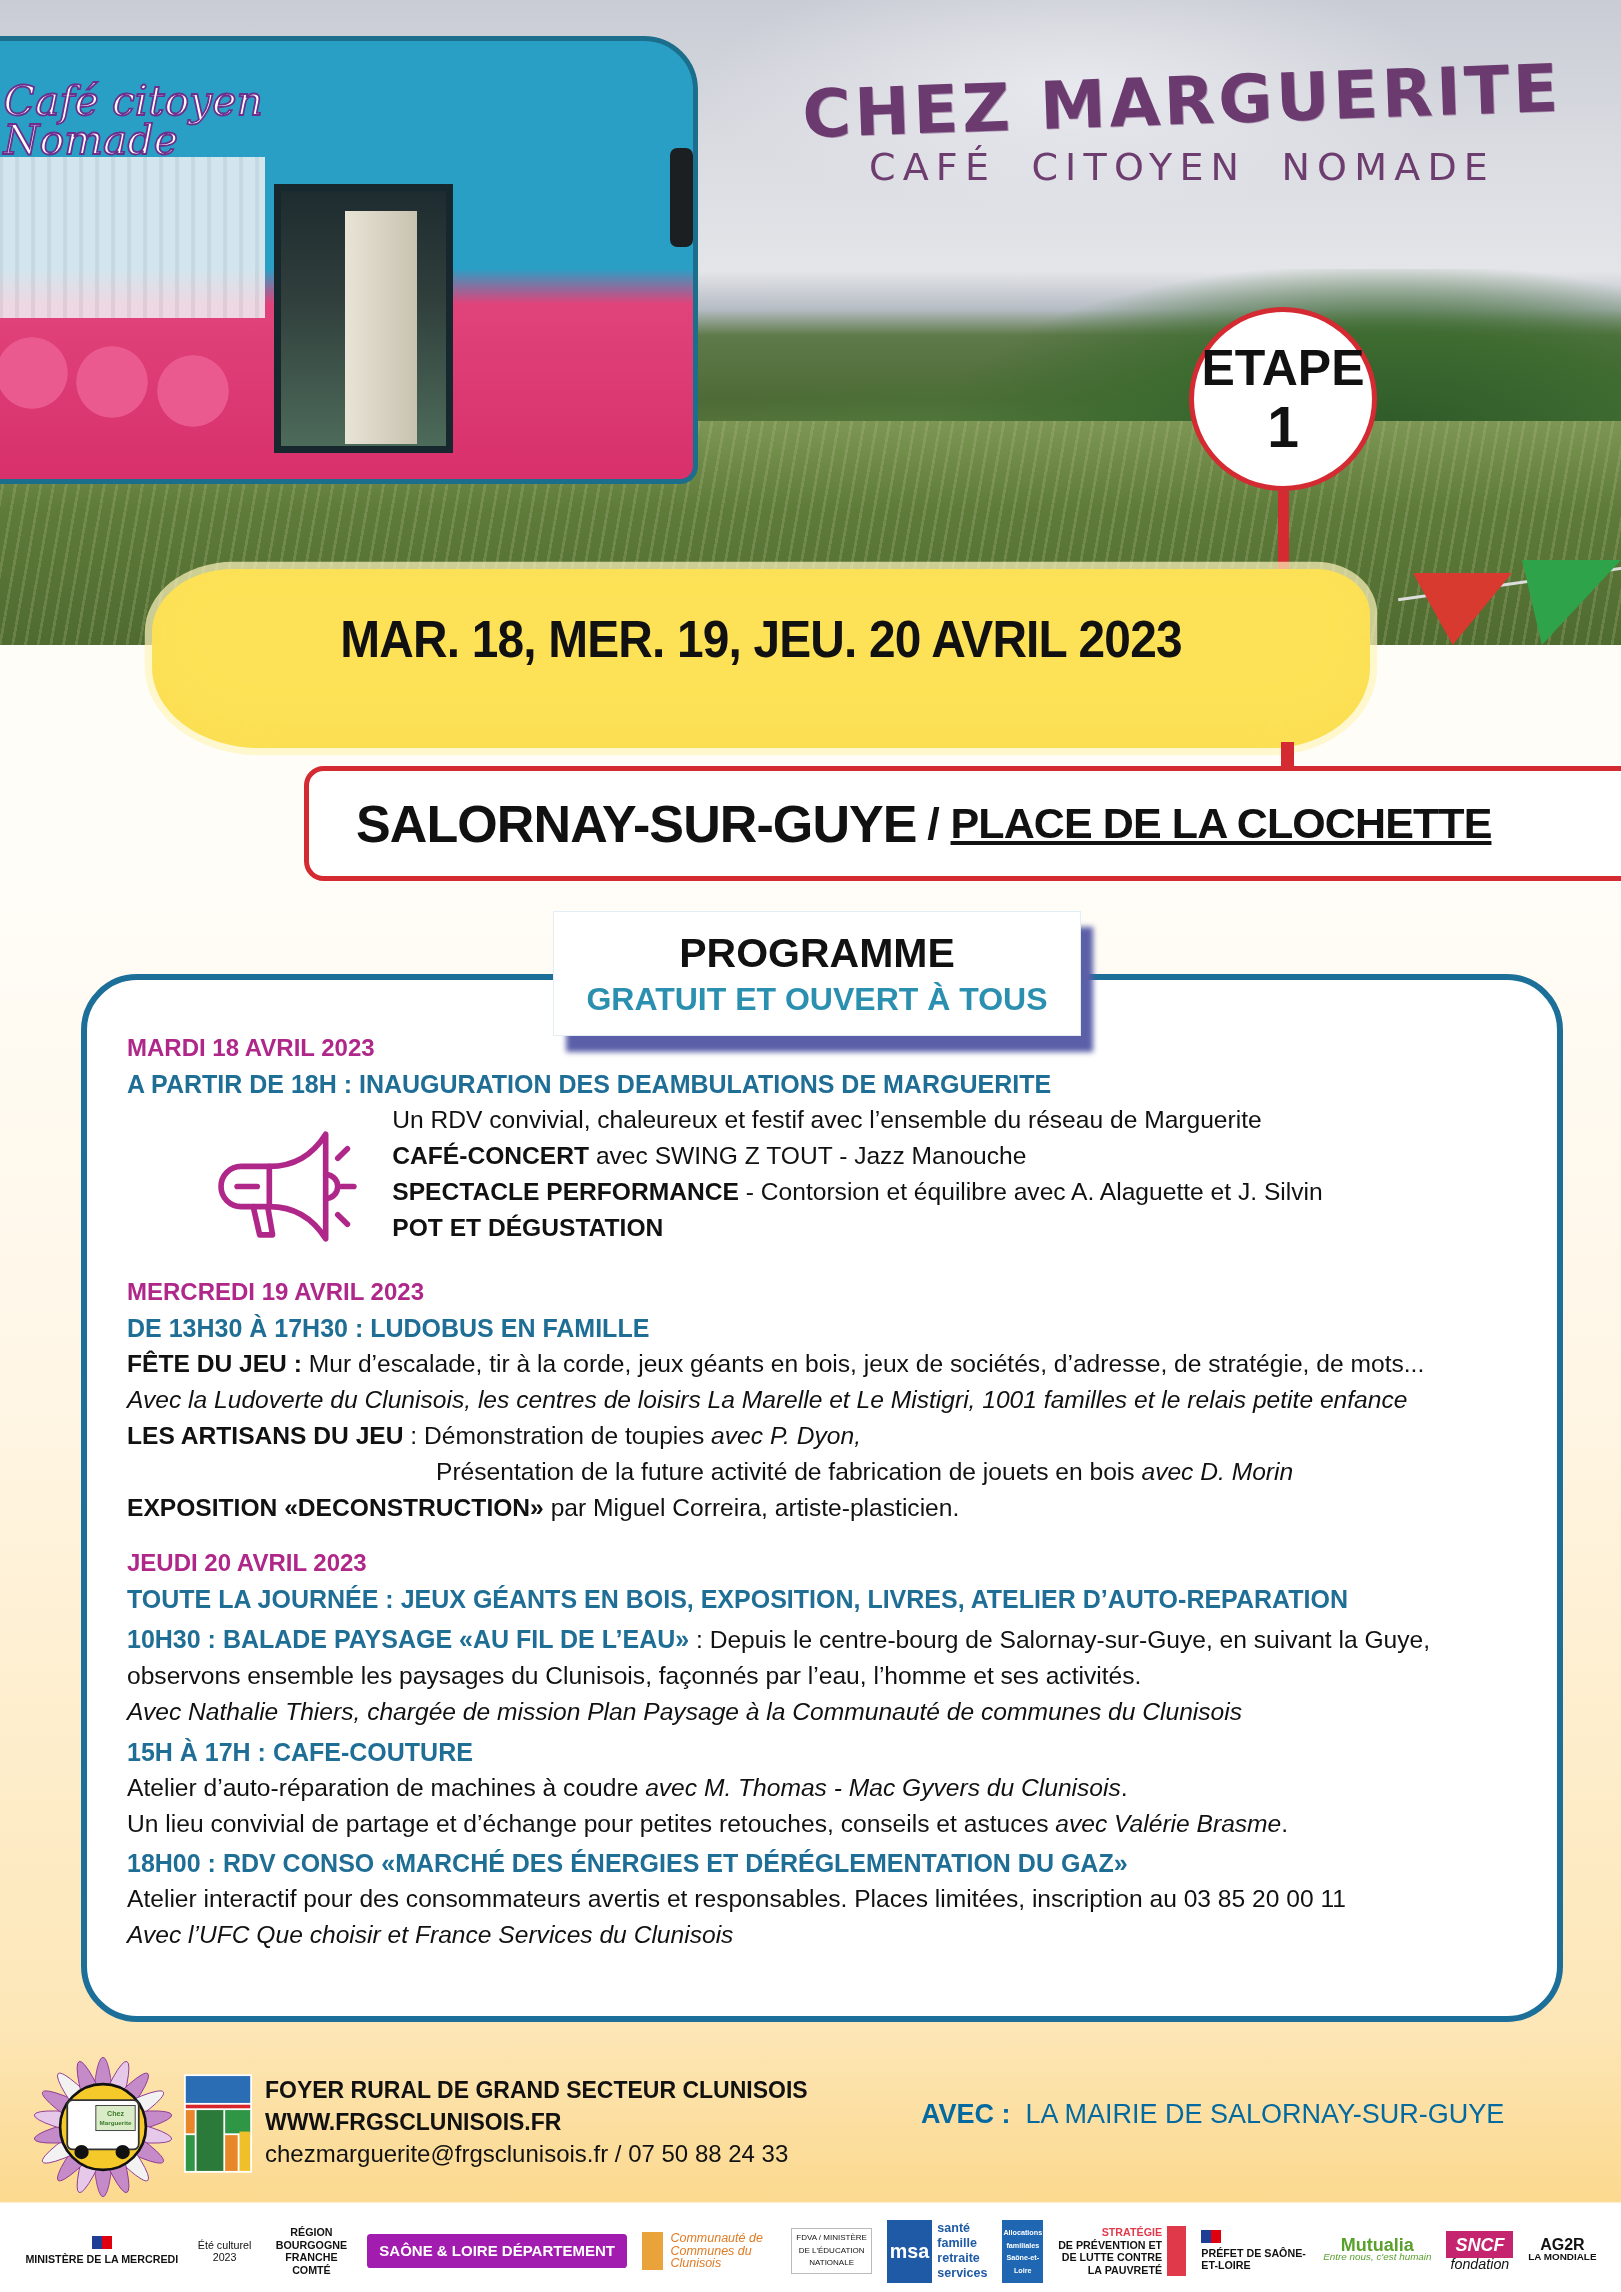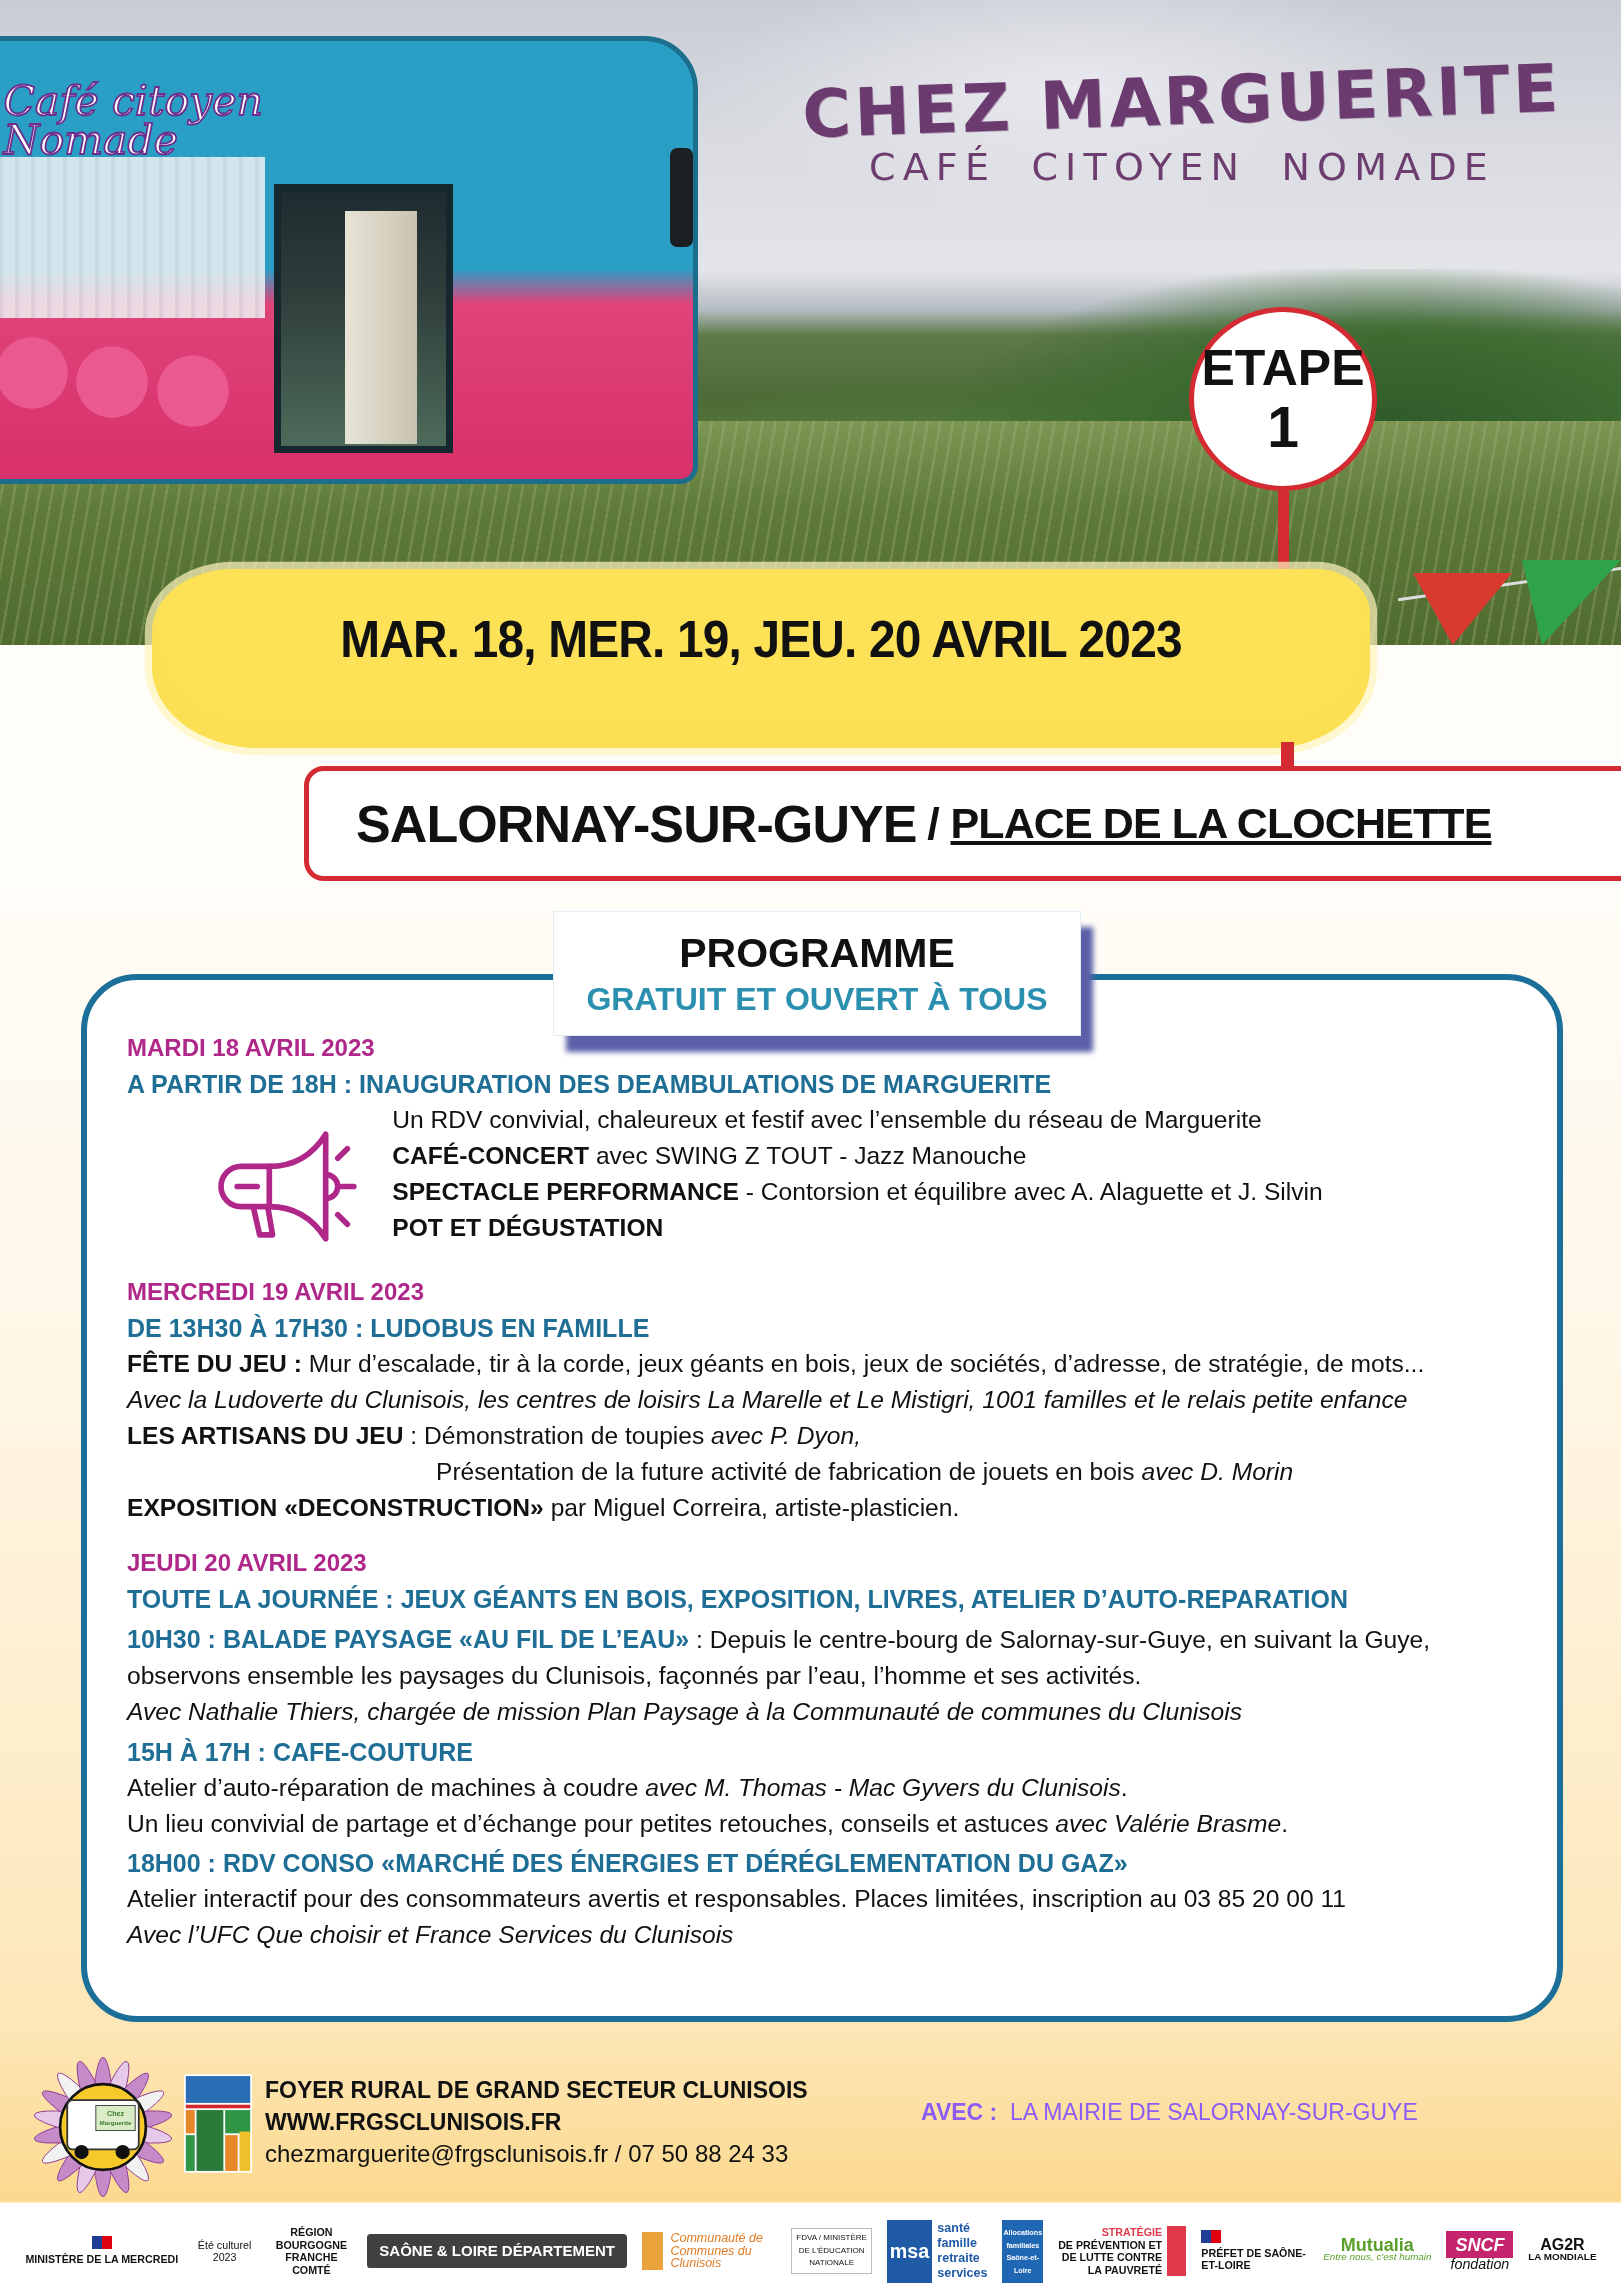--- a/index.html
+++ b/index.html
@@ -152,28 +152,28 @@
   
   .footer-logo-flower { position: absolute; left: 27px; top: 2051px; width: 152px; height: 152px; }
   .footer-logo-frgs { position: absolute; left: 184px; top: 2074px; width: 68px; height: 99px; }
   .footer-org {
     position: absolute; left: 265px; top: 2074px;
     font-family: "Liberation Sans", sans-serif; font-size: 24px; line-height: 32px; color: #111;
   }
   .footer-org .b { font-size: 23px; }
   .footer-avec {
     position: absolute; left: 921px; top: 2099px;
-    font-family: "Liberation Sans", sans-serif; font-size: 23px; color: #8b5cf6; white-space: nowrap;
+    font-family: "Liberation Sans", sans-serif; font-size: 27px; color: #0369a1; white-space: nowrap;
   }
   .sponsors {
     position: absolute; left: 0; top: 2210px; width: 1622px; height: 82px; background: #fff;
     display: flex; align-items: center; justify-content: space-around; padding: 0 18px;
   }
   .sponsor { font-family: "Liberation Sans", sans-serif; font-size: 10.7px; line-height: 12.5px; color: #111; text-align: center; font-weight: bold; }
-  .sp-saone { background: #404040; color: #fff; padding: 10.7px 12.5px; border-radius: 3.6px; font-size: 15px; }
+  .sp-saone { background: #a21caf; color: #fff; padding: 10.7px 12.5px; border-radius: 3.6px; font-size: 15px; }
   .sp-ccc { color: #e07b25; font-style: italic; font-weight: normal; font-size: 12.5px; border-left: 21.5px solid #e9a33a; padding-left: 7.2px; text-align: left; }
   .sp-msa { background: #1f5aa6; color: #fff; width: 45px; height: 63px; display: flex; align-items: center; justify-content: center; font-size: 19.7px; }
   .sp-msa-txt { color: #1f5aa6; text-align: left; font-size: 12.5px; line-height: 15px; }
   .sp-caf { background: #1f66b3; color: #fff; width: 41px; height: 63px; font-size: 7.2px; display: flex; align-items: flex-end; justify-content: center; padding-bottom: 5.4px; }
   .sp-strat { text-align: right; font-size: 10.7px; border-right: 19.7px solid #e03a4a; padding-right: 5.4px; }
   .sp-strat .red { color: #e03a4a; }
   .sp-mutualia { color: #5aa02c; font-size: 18px; }
   .sp-mutualia small { display: block; font-size: 9.9px; font-style: italic; font-weight: normal; }
   .sp-sncf { background: #c5256f; color: #fff; padding: 7.2px 9px; font-size: 18px; font-style: italic; text-align: right; }
   .sp-ag2r { font-size: 16px; }

